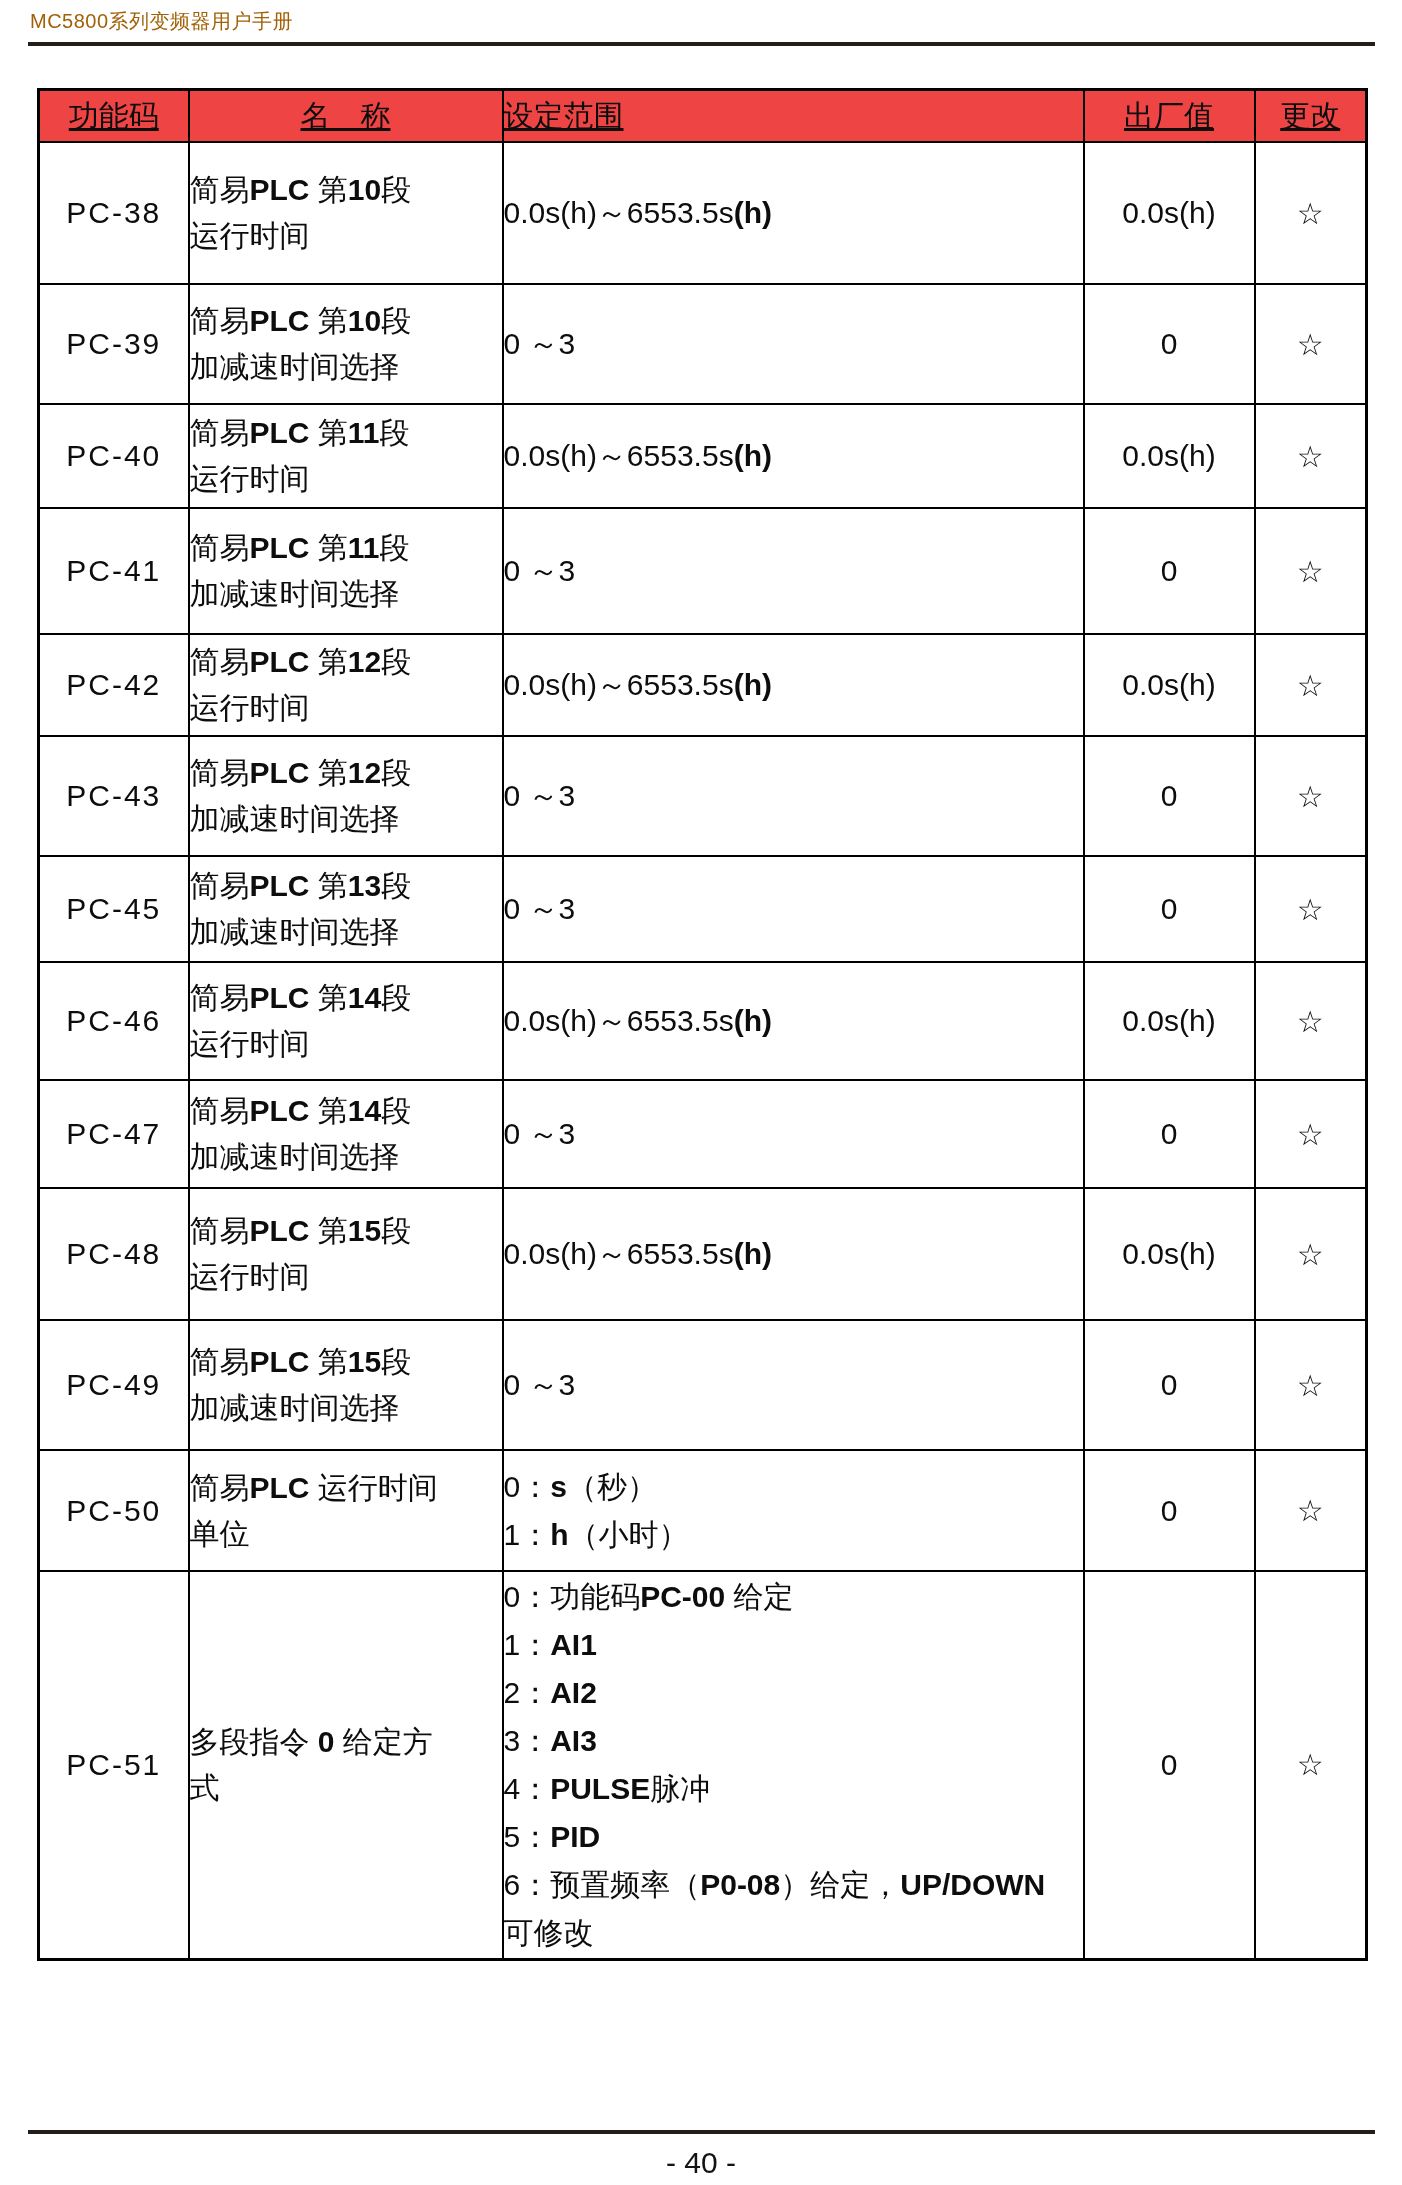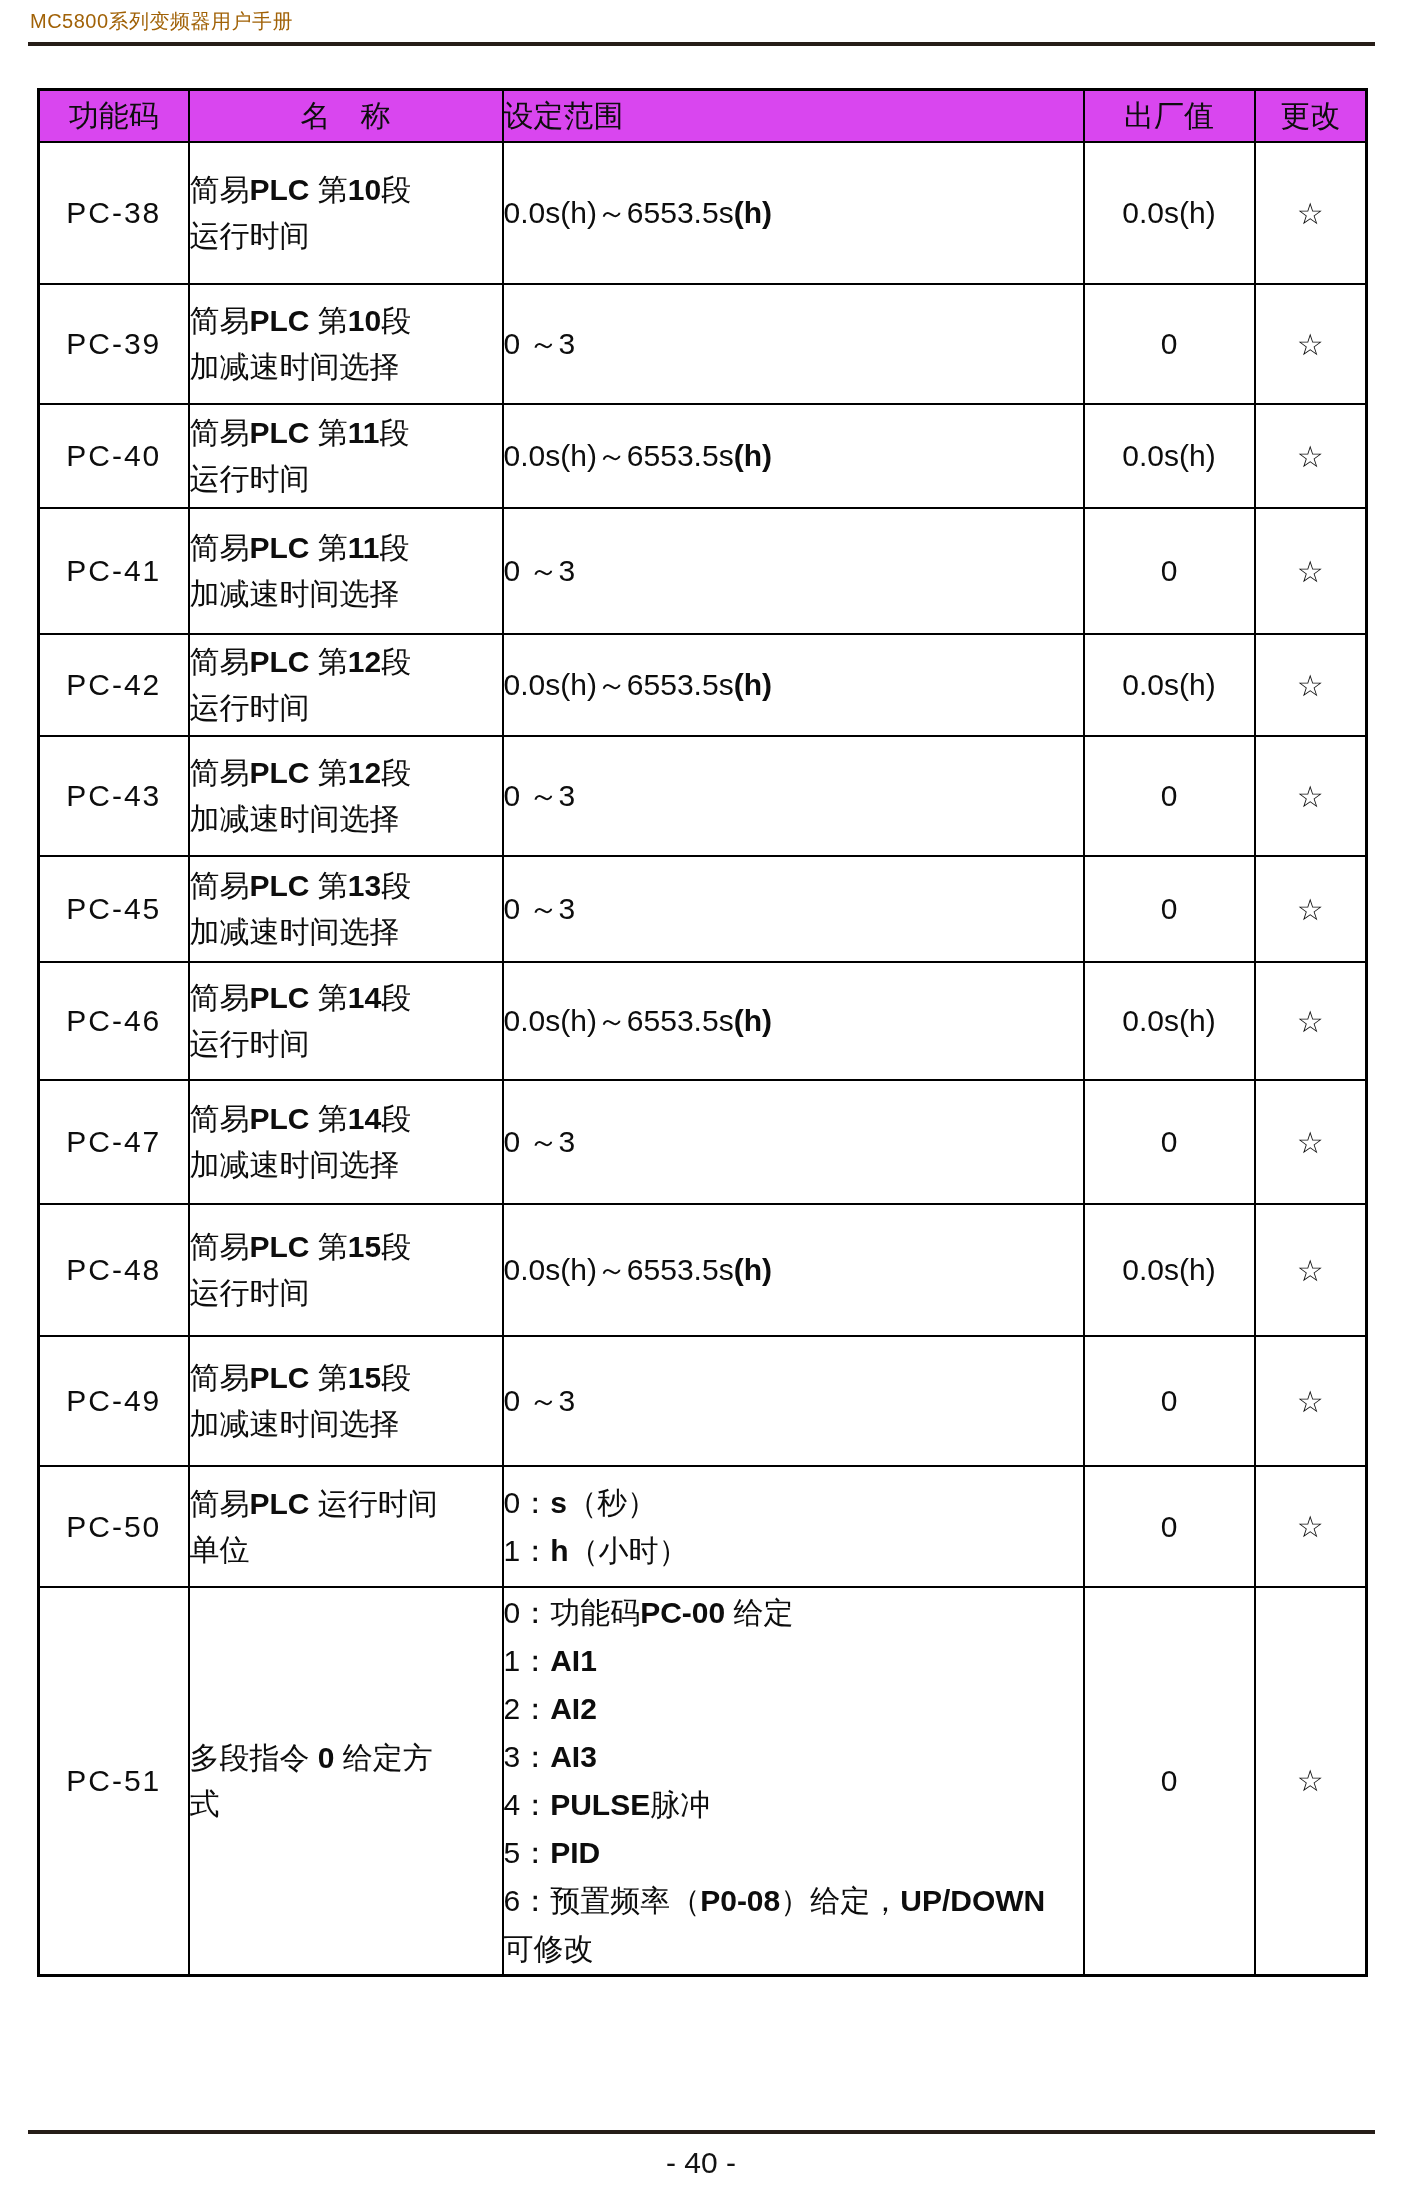--- a/index.html
+++ b/index.html
@@ -33,23 +33,24 @@
   table.param th,table.param td{
     border:2px solid #000;
     font-weight:normal;
     font-size:30px;
     color:#0d0d0d;
     vertical-align:middle;
     padding:0;
     overflow:hidden;
   }
   table.param th{
-    background:#d946ef;
+    background:#ef4444;
     height:50px;
     text-align:center;
+    text-decoration:underline;
   }
   table.param th.lefty{text-align:left;}
   td.code{text-align:center;letter-spacing:2px;white-space:nowrap;}
   td.name{padding:6px 8px 6px 14px;line-height:46px;}
   td.range{padding:6px 8px 6px 13px;line-height:48px;}
   td.dflt{text-align:center;}
   td.chg{text-align:center;font-size:33px;}
   .seg-b{font-weight:bold;}
   .footer-rule{
     position:absolute;left:28px;top:2130px;
@@ -179,21 +180,21 @@
           <td class="name">
             <div><span>简易</span><span class="seg-b">PLC</span><span> 第</span><span class="seg-b">14</span><span>段</span></div>
             <div><span>运行时间</span></div>
           </td>
           <td class="range">
             <div><span>0.0s(h)～6553.5s</span><span class="seg-b">(h)</span></div>
           </td>
           <td class="dflt">0.0s(h)</td>
           <td class="chg"><span>☆</span></td>
         </tr>
-        <tr style="height: 124px; padding-left: 25px;">
+        <tr style="height: 108px; padding-left: 25px;">
           <td class="code">PC-47</td>
           <td class="name">
             <div><span>简易</span><span class="seg-b">PLC</span><span> 第</span><span class="seg-b">14</span><span>段</span></div>
             <div><span>加减速时间选择</span></div>
           </td>
           <td class="range">
             <div><span>0 ～3</span></div>
           </td>
           <td class="dflt">0</td>
           <td class="chg"><span>☆</span></td>

